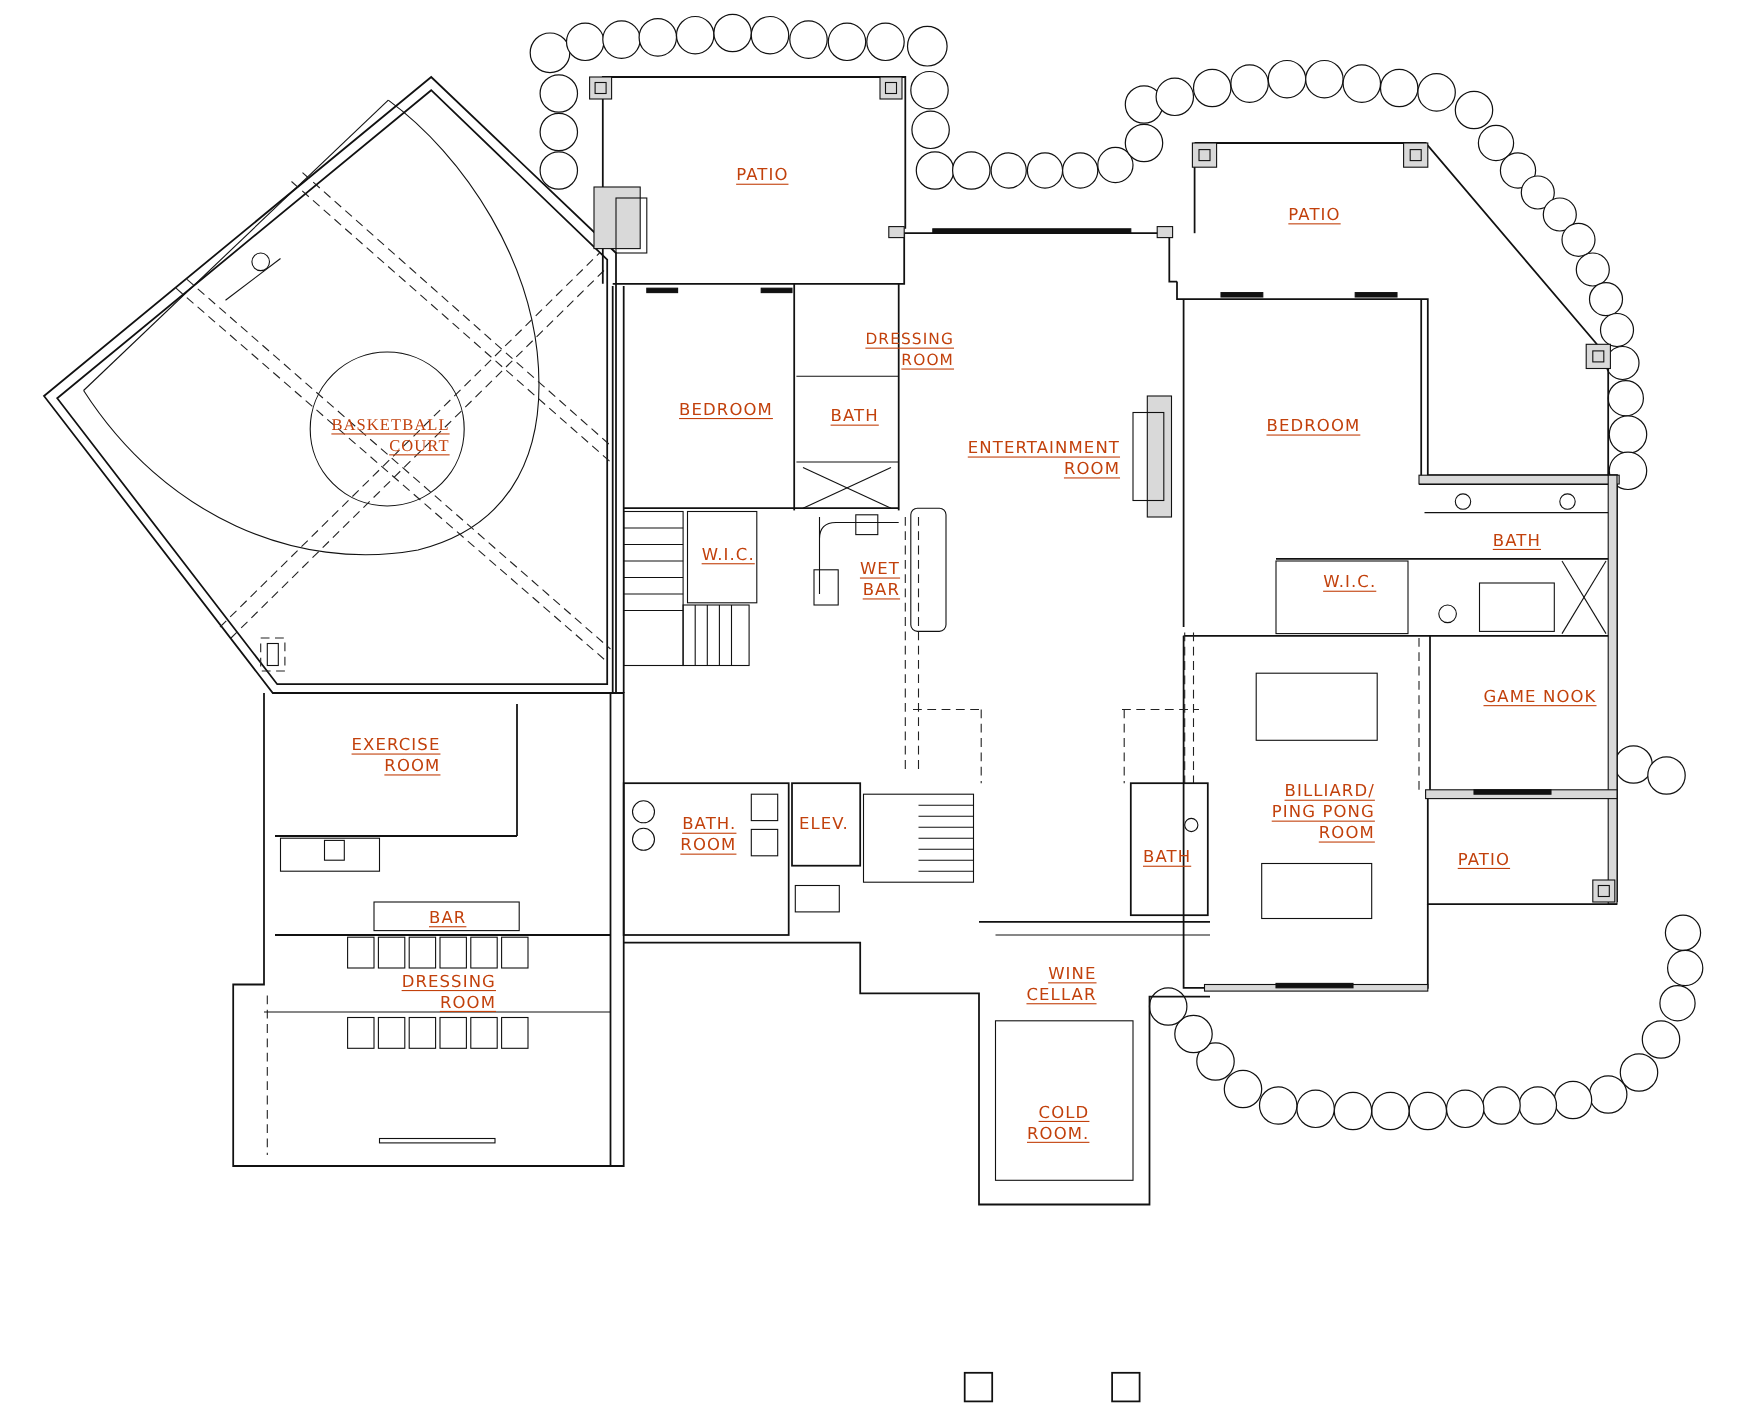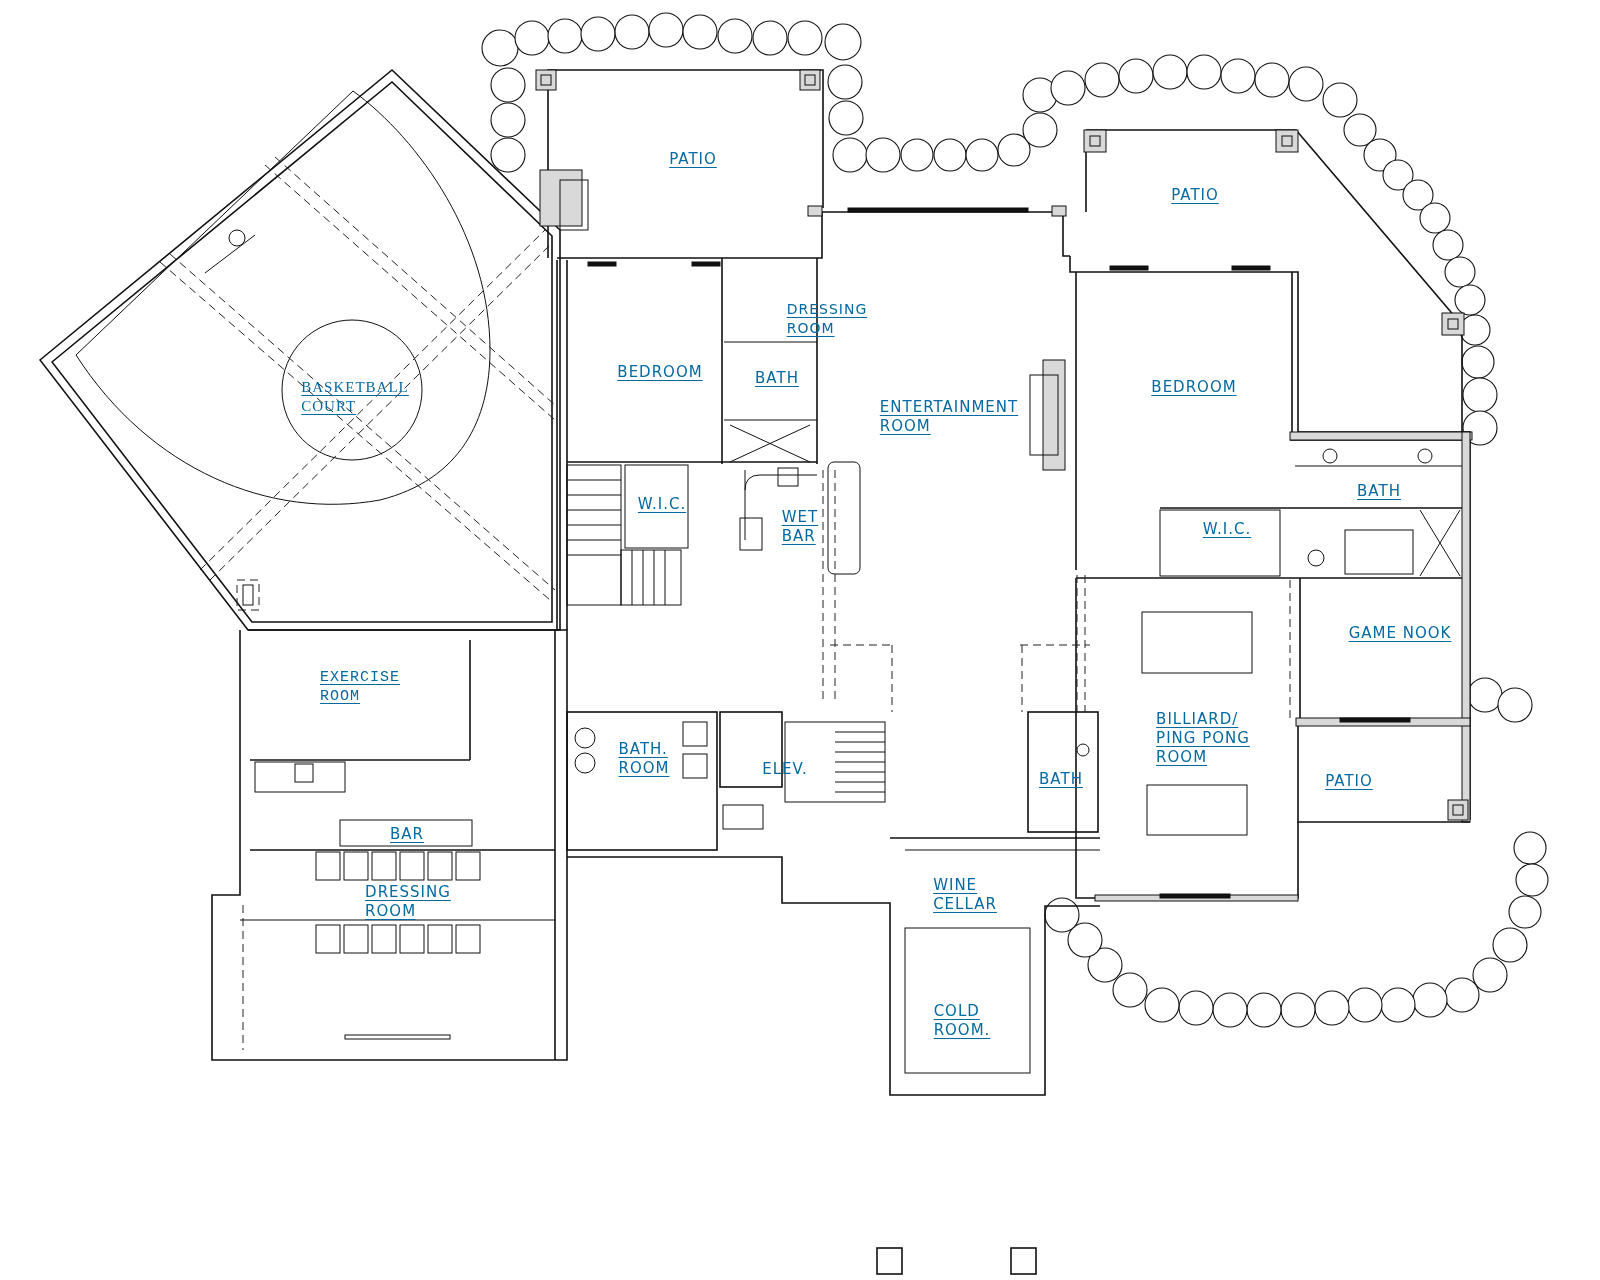--- a/index.html
+++ b/index.html
@@ -4,21 +4,21 @@
 <style>
   html, body { margin: 0; padding: 0; background: #ffffff; }
   body { width: 1600px; height: 1280px; position: relative; overflow: hidden; font-family: "DejaVu Sans", sans-serif; }
   #plan { position: absolute; left: 0; top: 0; width: 1600px; height: 1280px; }
   .w { fill: none; stroke: #111; stroke-width: 1.6; }
   .t { fill: none; stroke: #111; stroke-width: 1; }
   .d { fill: none; stroke: #222; stroke-width: 1; stroke-dasharray: 8 5; }
   .rock { fill: #fff; stroke: #111; stroke-width: 1.1; }
   .hatch { fill: #d9d9d9; stroke: #111; stroke-width: 1; }
   .glass { fill: #111; stroke: #111; stroke-width: 1; }
-  .lbl { position: absolute; font-family: "DejaVu Sans", sans-serif; font-size: 15px; letter-spacing: 1px; color: #0369a1; text-align: left; line-height: 19px; white-space: nowrap; transform: translateX(-50%); }
+  .lbl { position: absolute; font-family: "DejaVu Sans", sans-serif; font-size: 15px; letter-spacing: 1px; color: #c2410c; text-align: right; line-height: 19px; white-space: nowrap; transform: translateX(-50%); }
   .lbl span { display: block; text-decoration: underline; text-underline-offset: 3px; }
 </style>
 </head>
 <body>
 
 <svg id="plan" viewBox="0 0 1600 1280" xmlns="http://www.w3.org/2000/svg">
 
   <g>
     <polygon class="w" points="40,360 392,70 560,230 560,630 248,630"></polygon>
     <polygon class="w" points="52,362 392,82 552,236 552,622 252,622"></polygon>
@@ -305,29 +305,29 @@
 <div class="lbl" style="left:1227px;top:520px;">
   <span>W.I.C.</span>
 </div>
 <div class="lbl" style="left:800px;top:508px;">
   <span>WET</span>
   <span>BAR</span>
 </div>
 <div class="lbl" style="left:1400px;top:624px;">
   <span>GAME NOOK</span>
 </div>
-<div class="lbl" style="left:360px;top:668px;font-family:Liberation Mono, monospace;">
+<div class="lbl" style="left:360px;top:668px;">
   <span>EXERCISE</span>
   <span>ROOM</span>
 </div>
 <div class="lbl" style="left:644px;top:740px;">
   <span>BATH.</span>
   <span>ROOM</span>
 </div>
-<div class="lbl" style="left:785px;top:740px;margin-top:20px;">
+<div class="lbl" style="left:749px;top:740px;">
   <span style="text-decoration:none;">ELEV.</span>
 </div>
 <div class="lbl" style="left:1203px;top:710px;">
   <span>BILLIARD/</span>
   <span>PING PONG</span>
   <span>ROOM</span>
 </div>
 <div class="lbl" style="left:1061px;top:770px;">
   <span>BATH</span>
 </div>

